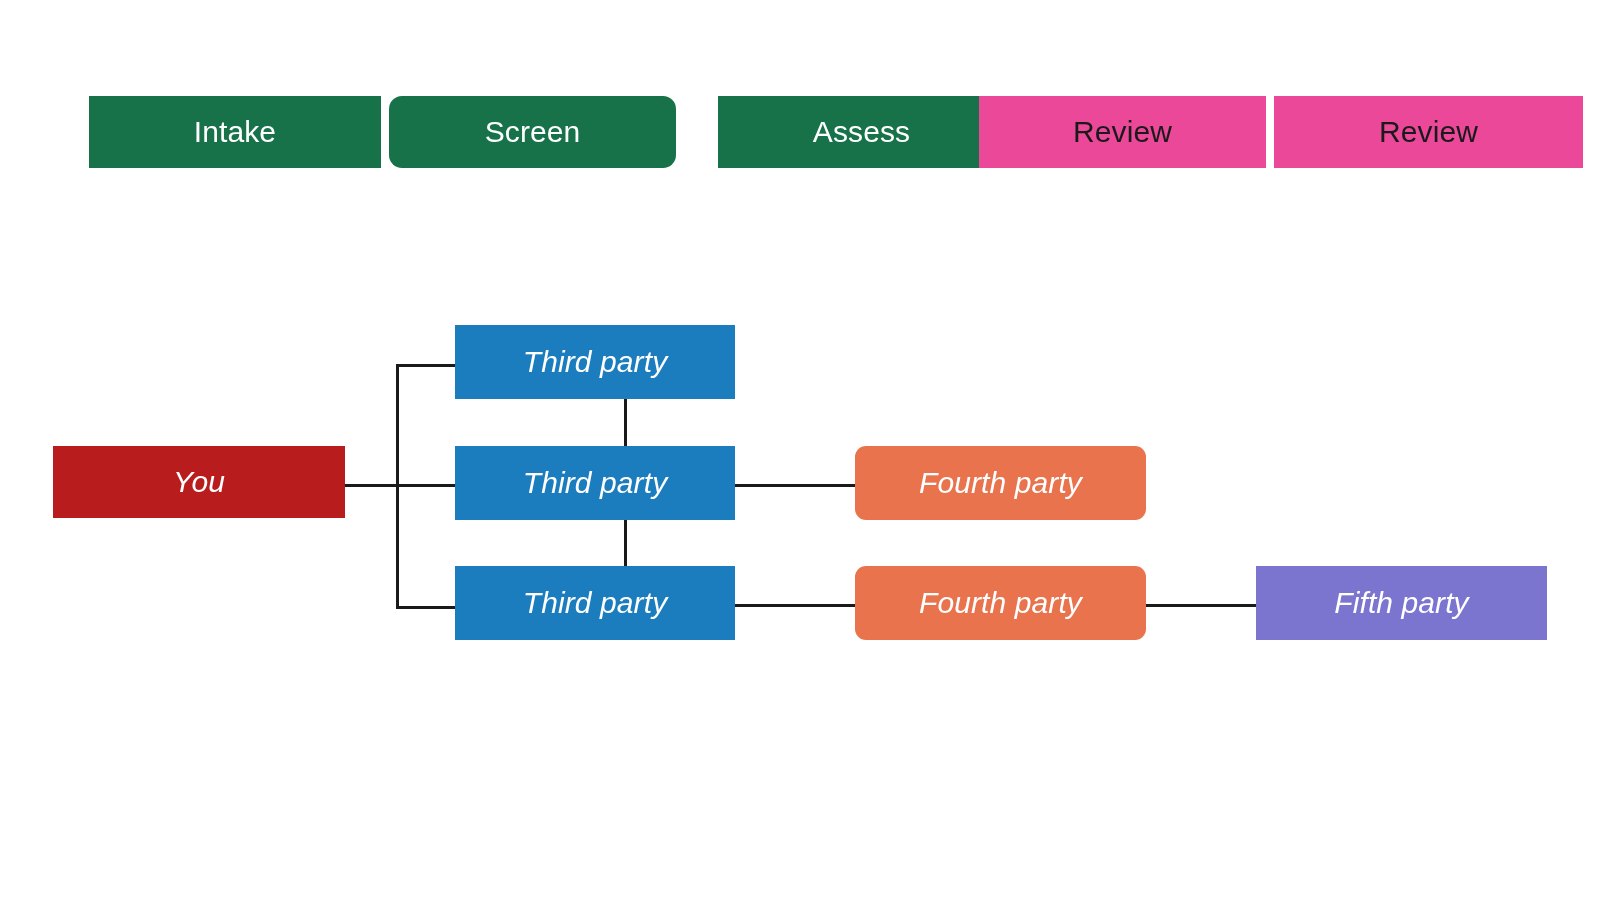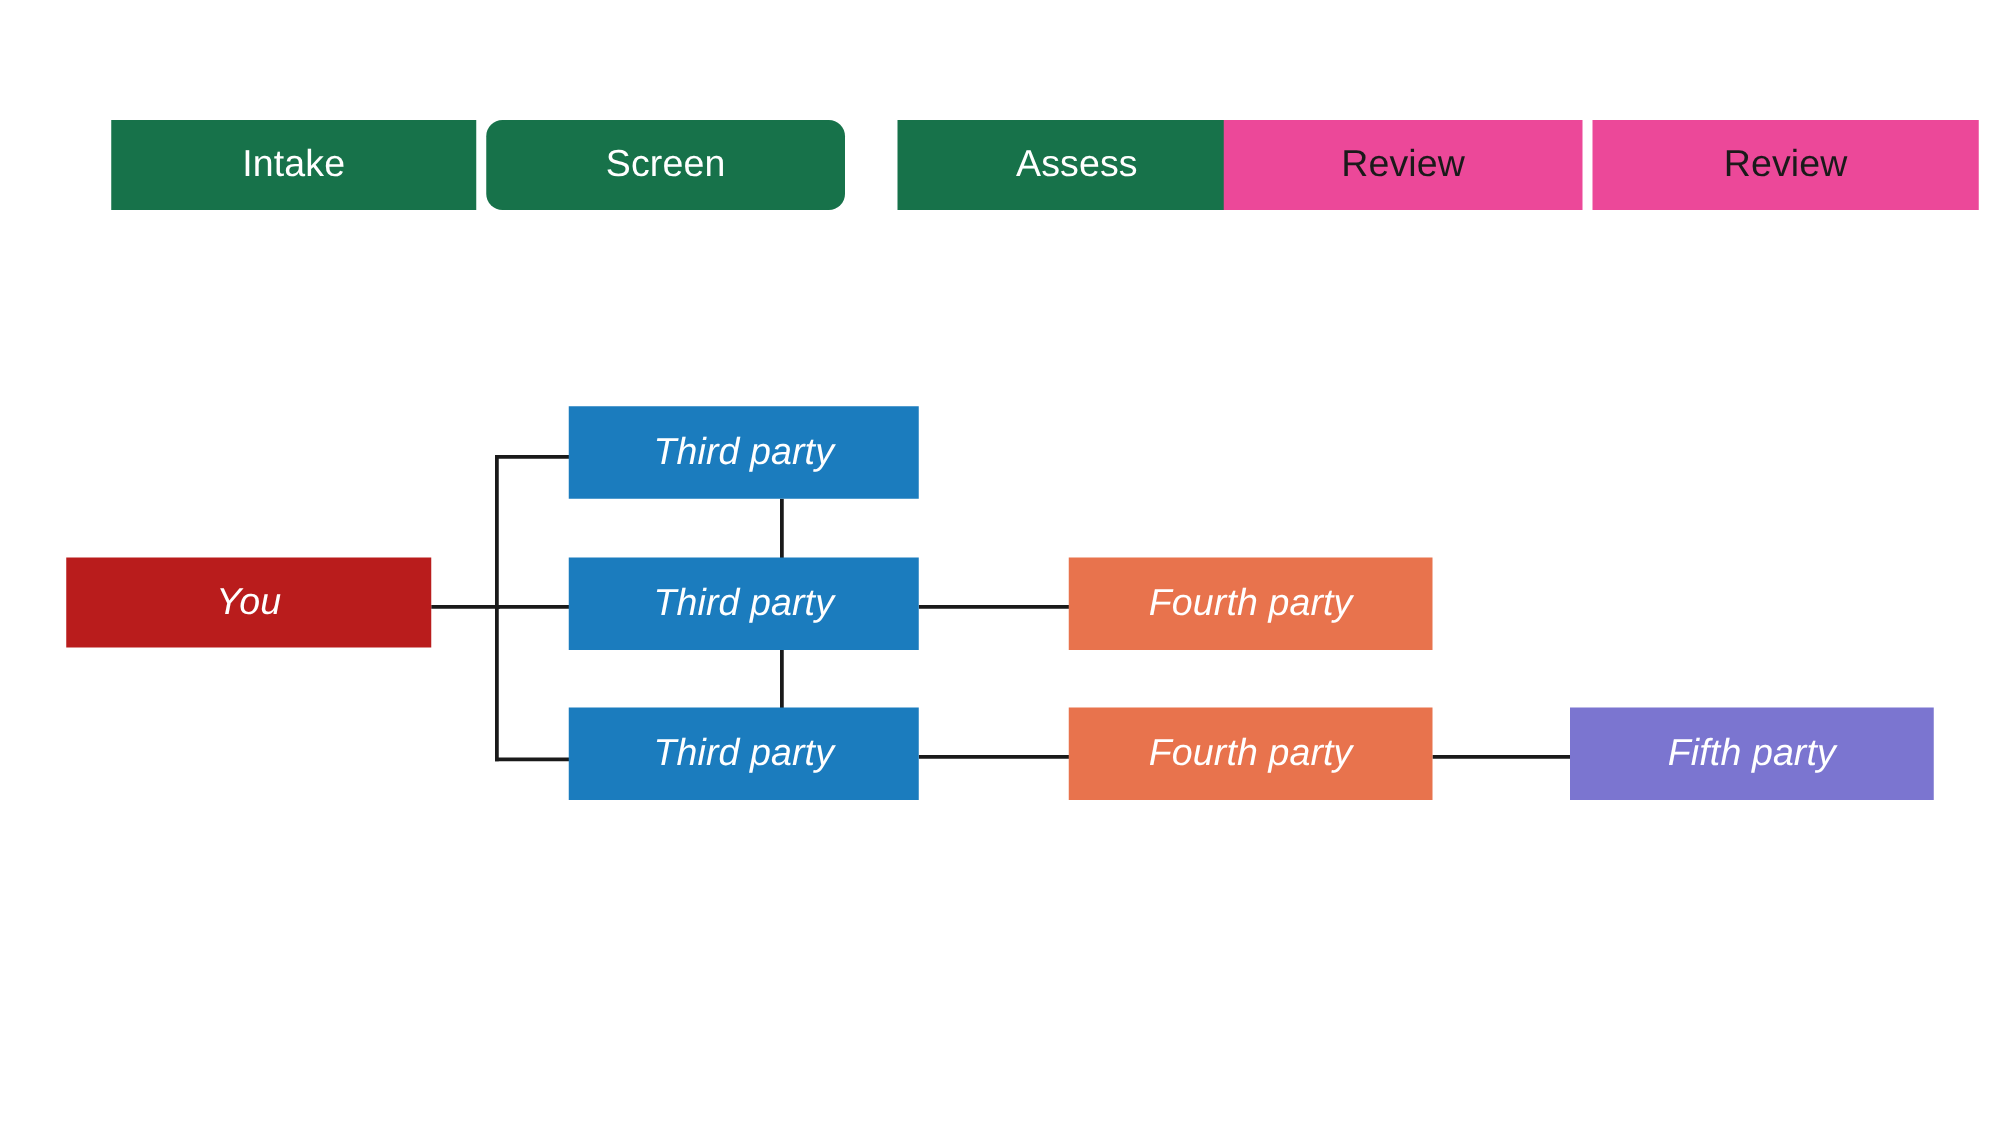--- a/index.html
+++ b/index.html
@@ -60,21 +60,21 @@
     box-sizing: border-box;
     color: #ffffff;
     font-size: 30px;
     line-height: 1;
     white-space: nowrap;
     letter-spacing: 0.1px;
     font-style: italic;
   }
   .node.you    { background: #b91c1c; }
   .node.third  { background: #1B7CBE; }
-  .node.fourth { background: #E8734D; }
+  .node.fourth { background: #E8734D; border-radius: 11px; }
   .node.fifth  { background: #7B75D0; }
 
   
   .edge {
     position: absolute;
     background: #1a1a1a;
   }
   .edge.h { height: 3px; }
   .edge.v { width: 3px; }
 

